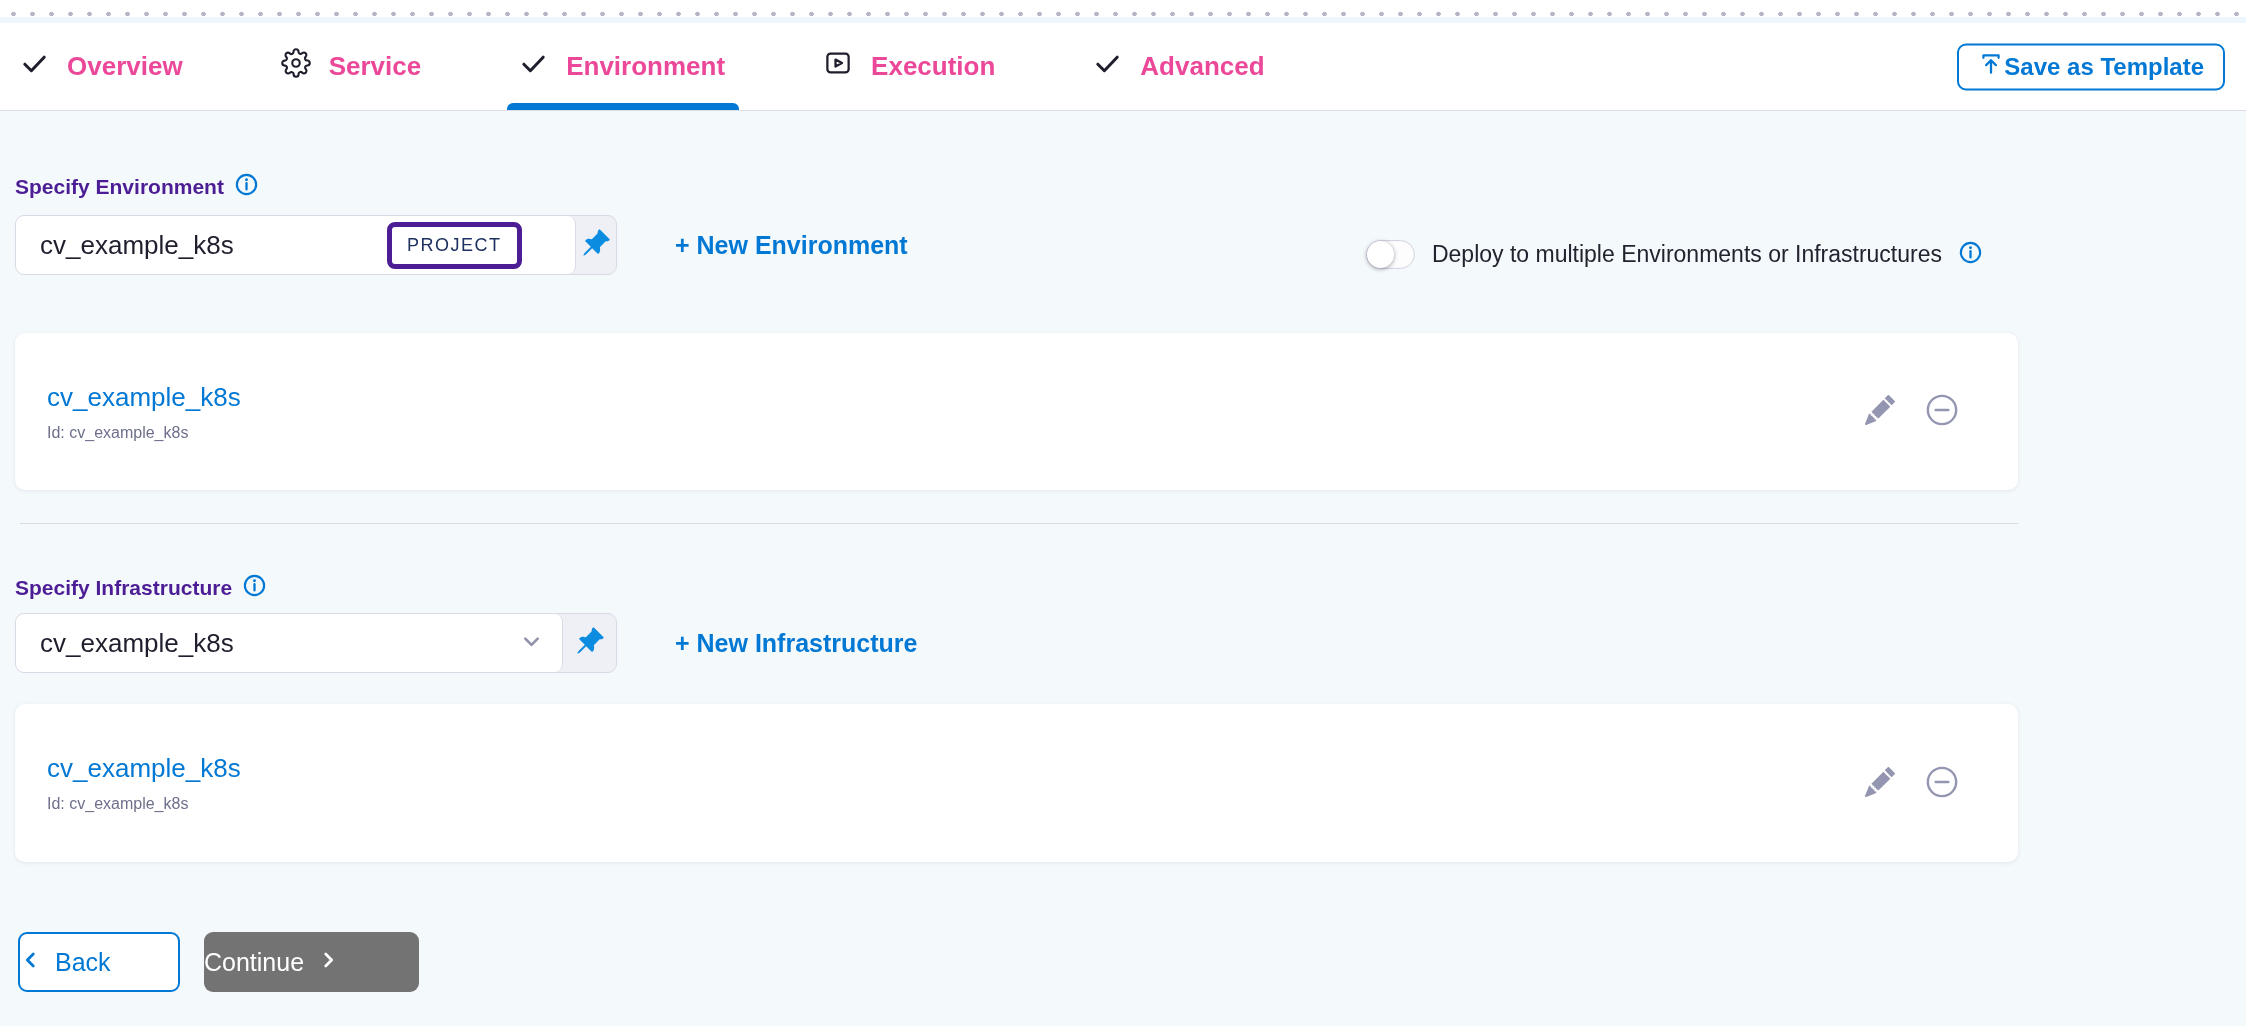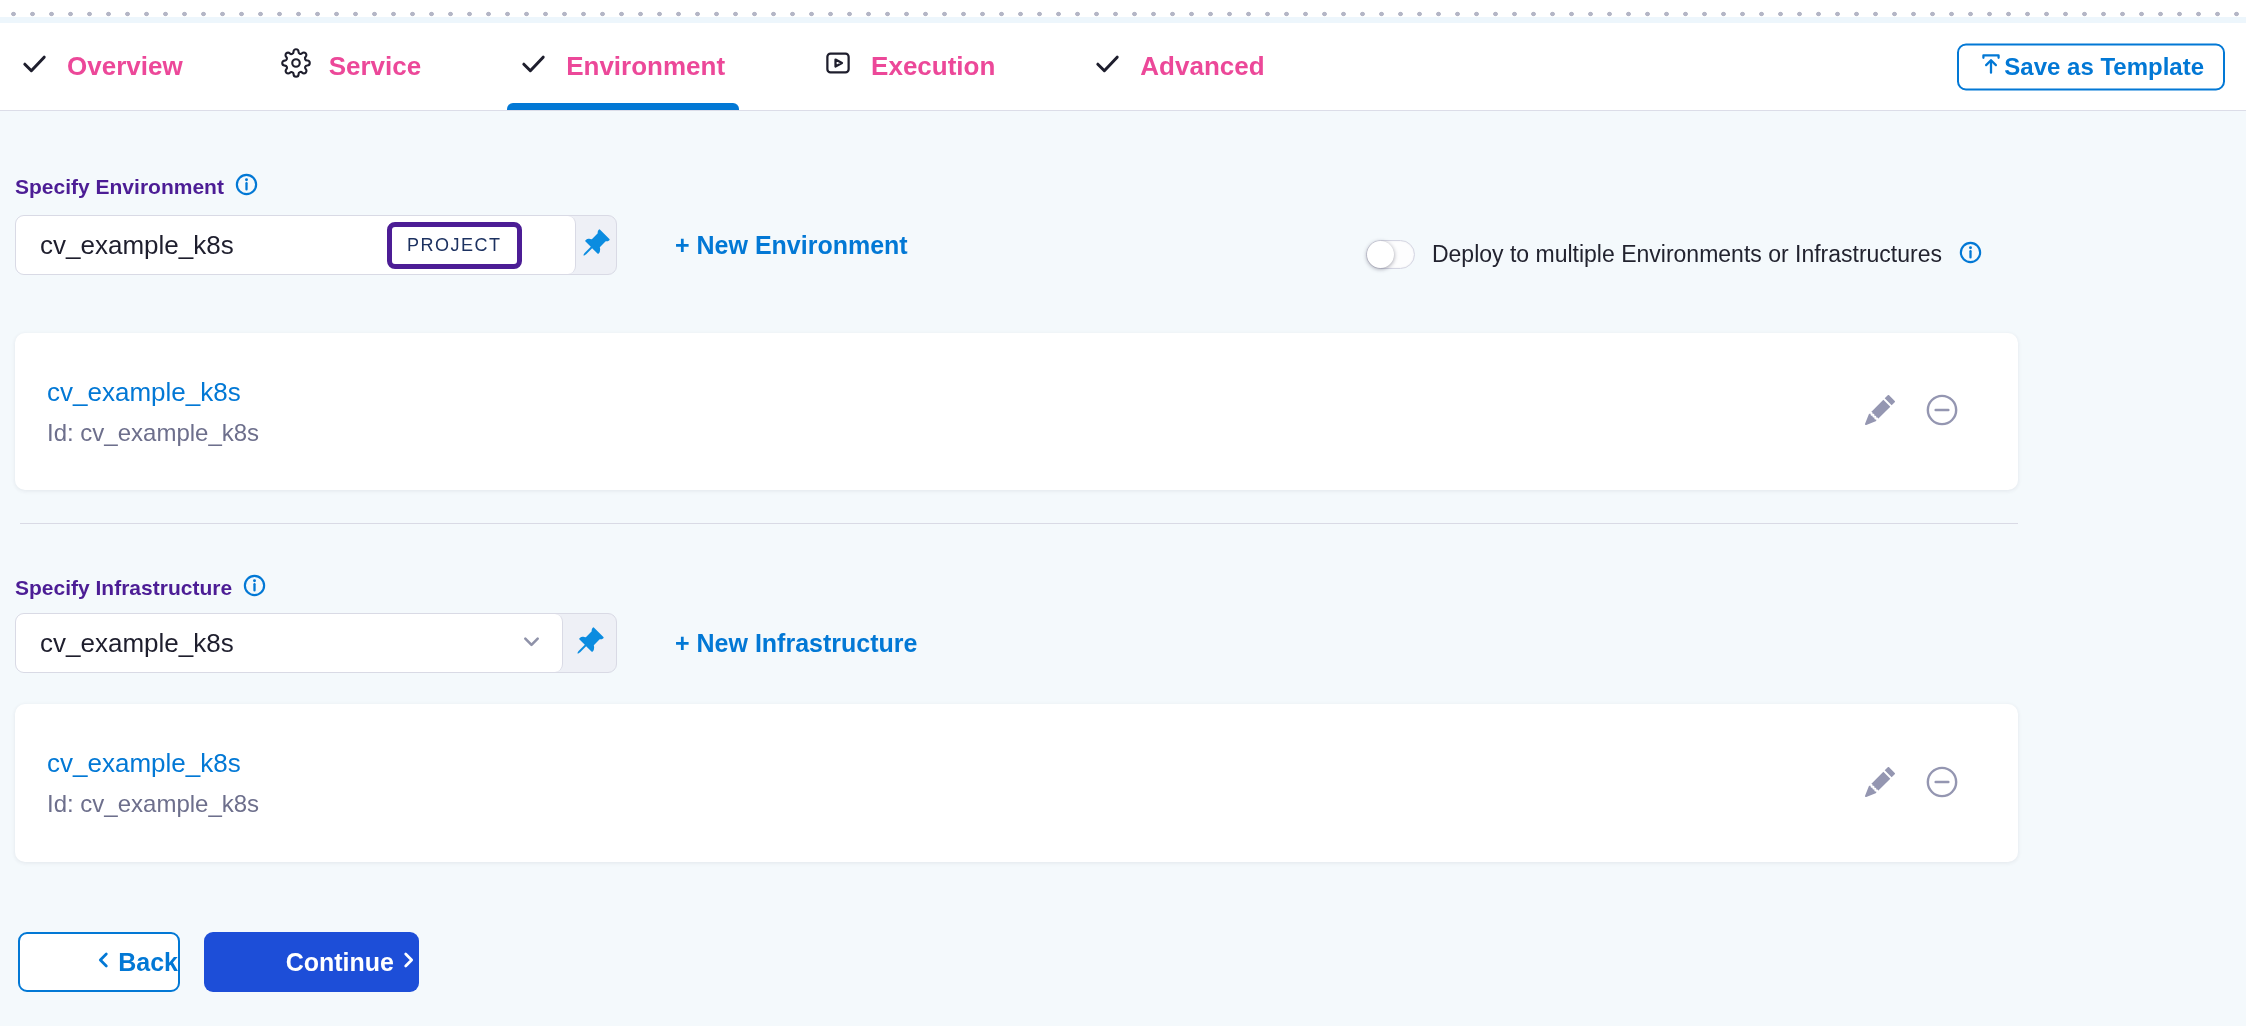--- a/index.html
+++ b/index.html
@@ -97,34 +97,34 @@
 
   .resource-card {
     width:2003px; background:#fff; border-radius:10px;
     box-shadow:0 1px 4px rgba(40,41,61,0.09);
     display:flex; align-items:center; padding:0 59px 0 32px;
   }
   .card-env { margin-top:58px; height:157px; }
   .card-infra { margin-top:31px; height:158px; }
   .card-text { display:flex; flex-direction:column; gap:11px; }
   .card-title { color:#0278d5; font-size:26px; font-weight:500; cursor:pointer; }
-  .card-id { color:#6d6f8c; font-size:24px; }
+  .card-id { color:#6d6f8c; font-size:16px; }
   .card-actions { margin-left:auto; display:flex; align-items:center; gap:30px; }
   .icon-btn { background:none; border:none; cursor:pointer; display:flex; align-items:center; padding:0; }
 
   .divider { margin:33px 0 0 5px; width:1998px; height:1px; background:#d9dae5; }
 
   .footer { margin-top:70px; padding-left:3px; display:flex; gap:24px; }
   .btn {
-    height:60px; border-radius:9px; font-size:25px; font-weight:700;
-    display:flex; align-items:center; justify-content:flex-end; gap:3px;
+    height:60px; border-radius:9px; font-size:25px; font-weight:400;
+    display:flex; align-items:center; justify-content:flex-start; gap:13px;
     cursor:pointer; font-family:inherit;
   }
   .btn-back { width:162px; background:#fff; border:2px solid #0278d5; color:#0278d5; }
-  .btn-continue { width:215px; background:#1d4ed8; border:none; color:#fff; }
+  .btn-continue { width:215px; background:#737373; border:none; color:#fff; }
 </style>
 </head>
 <body>
 
 <div class="canvas-strip">
   <div class="dots"></div>
   <div class="band"></div>
 </div>
 
 <div class="tabbar">

